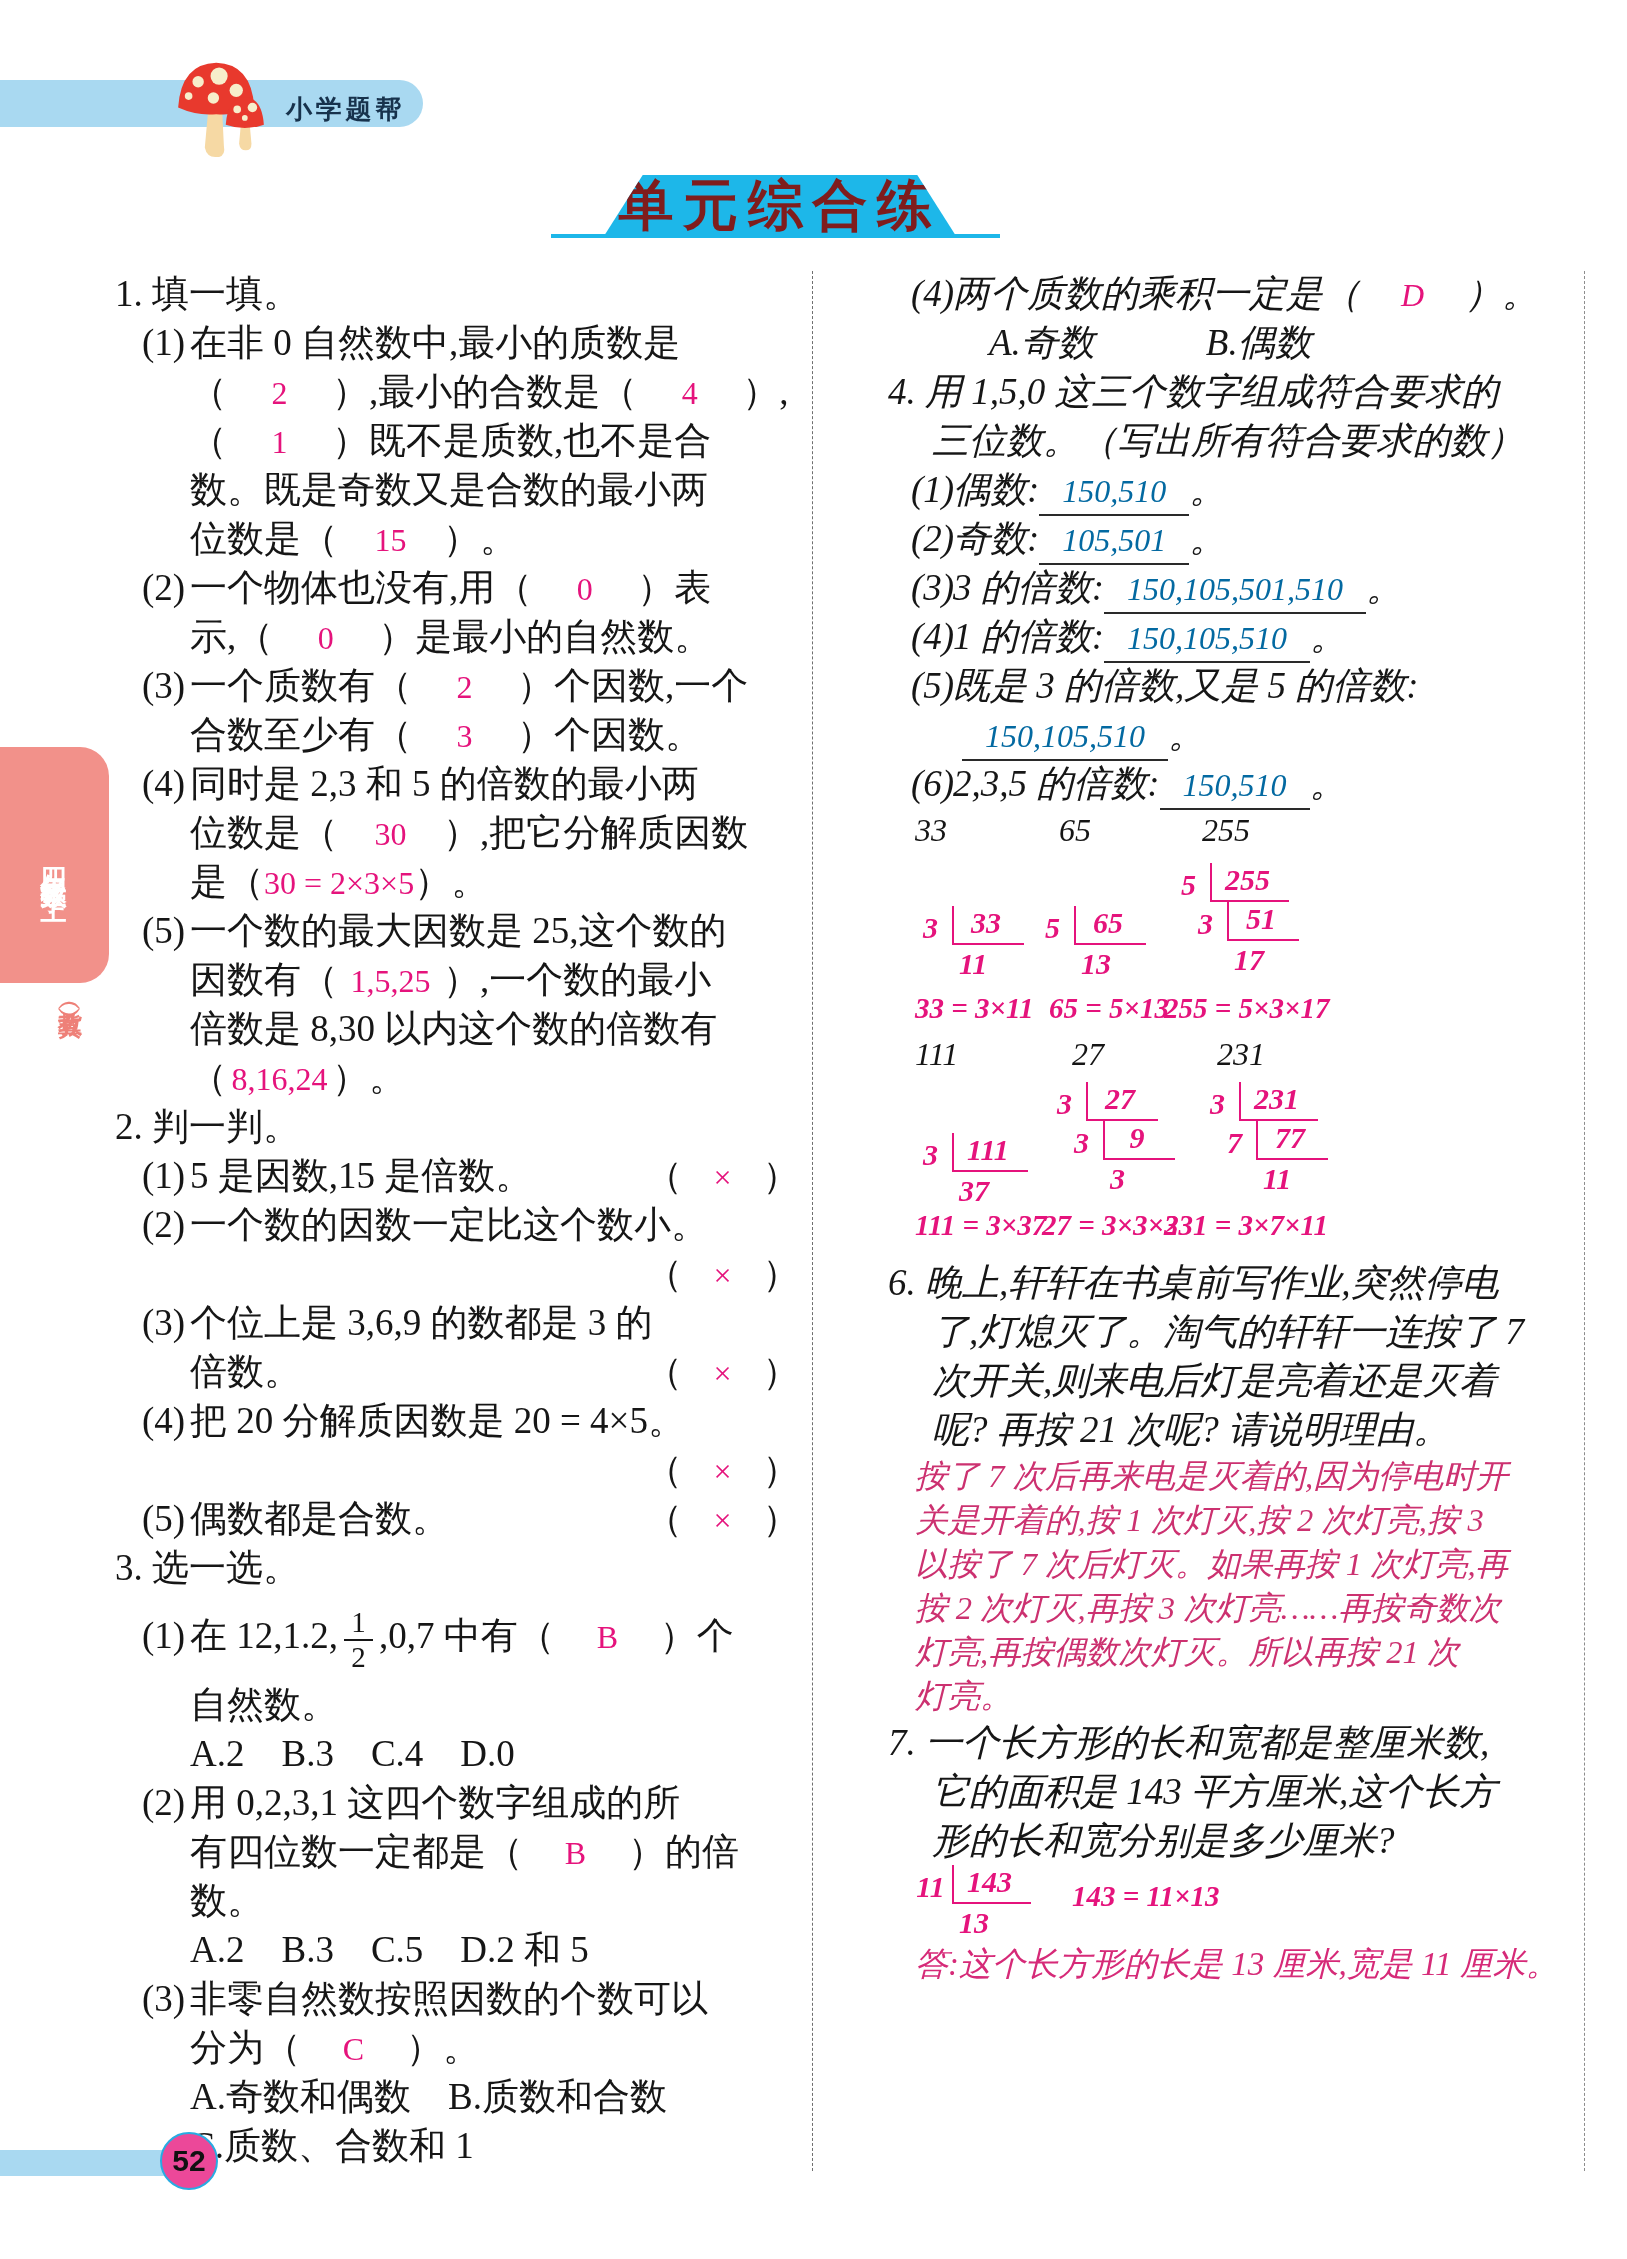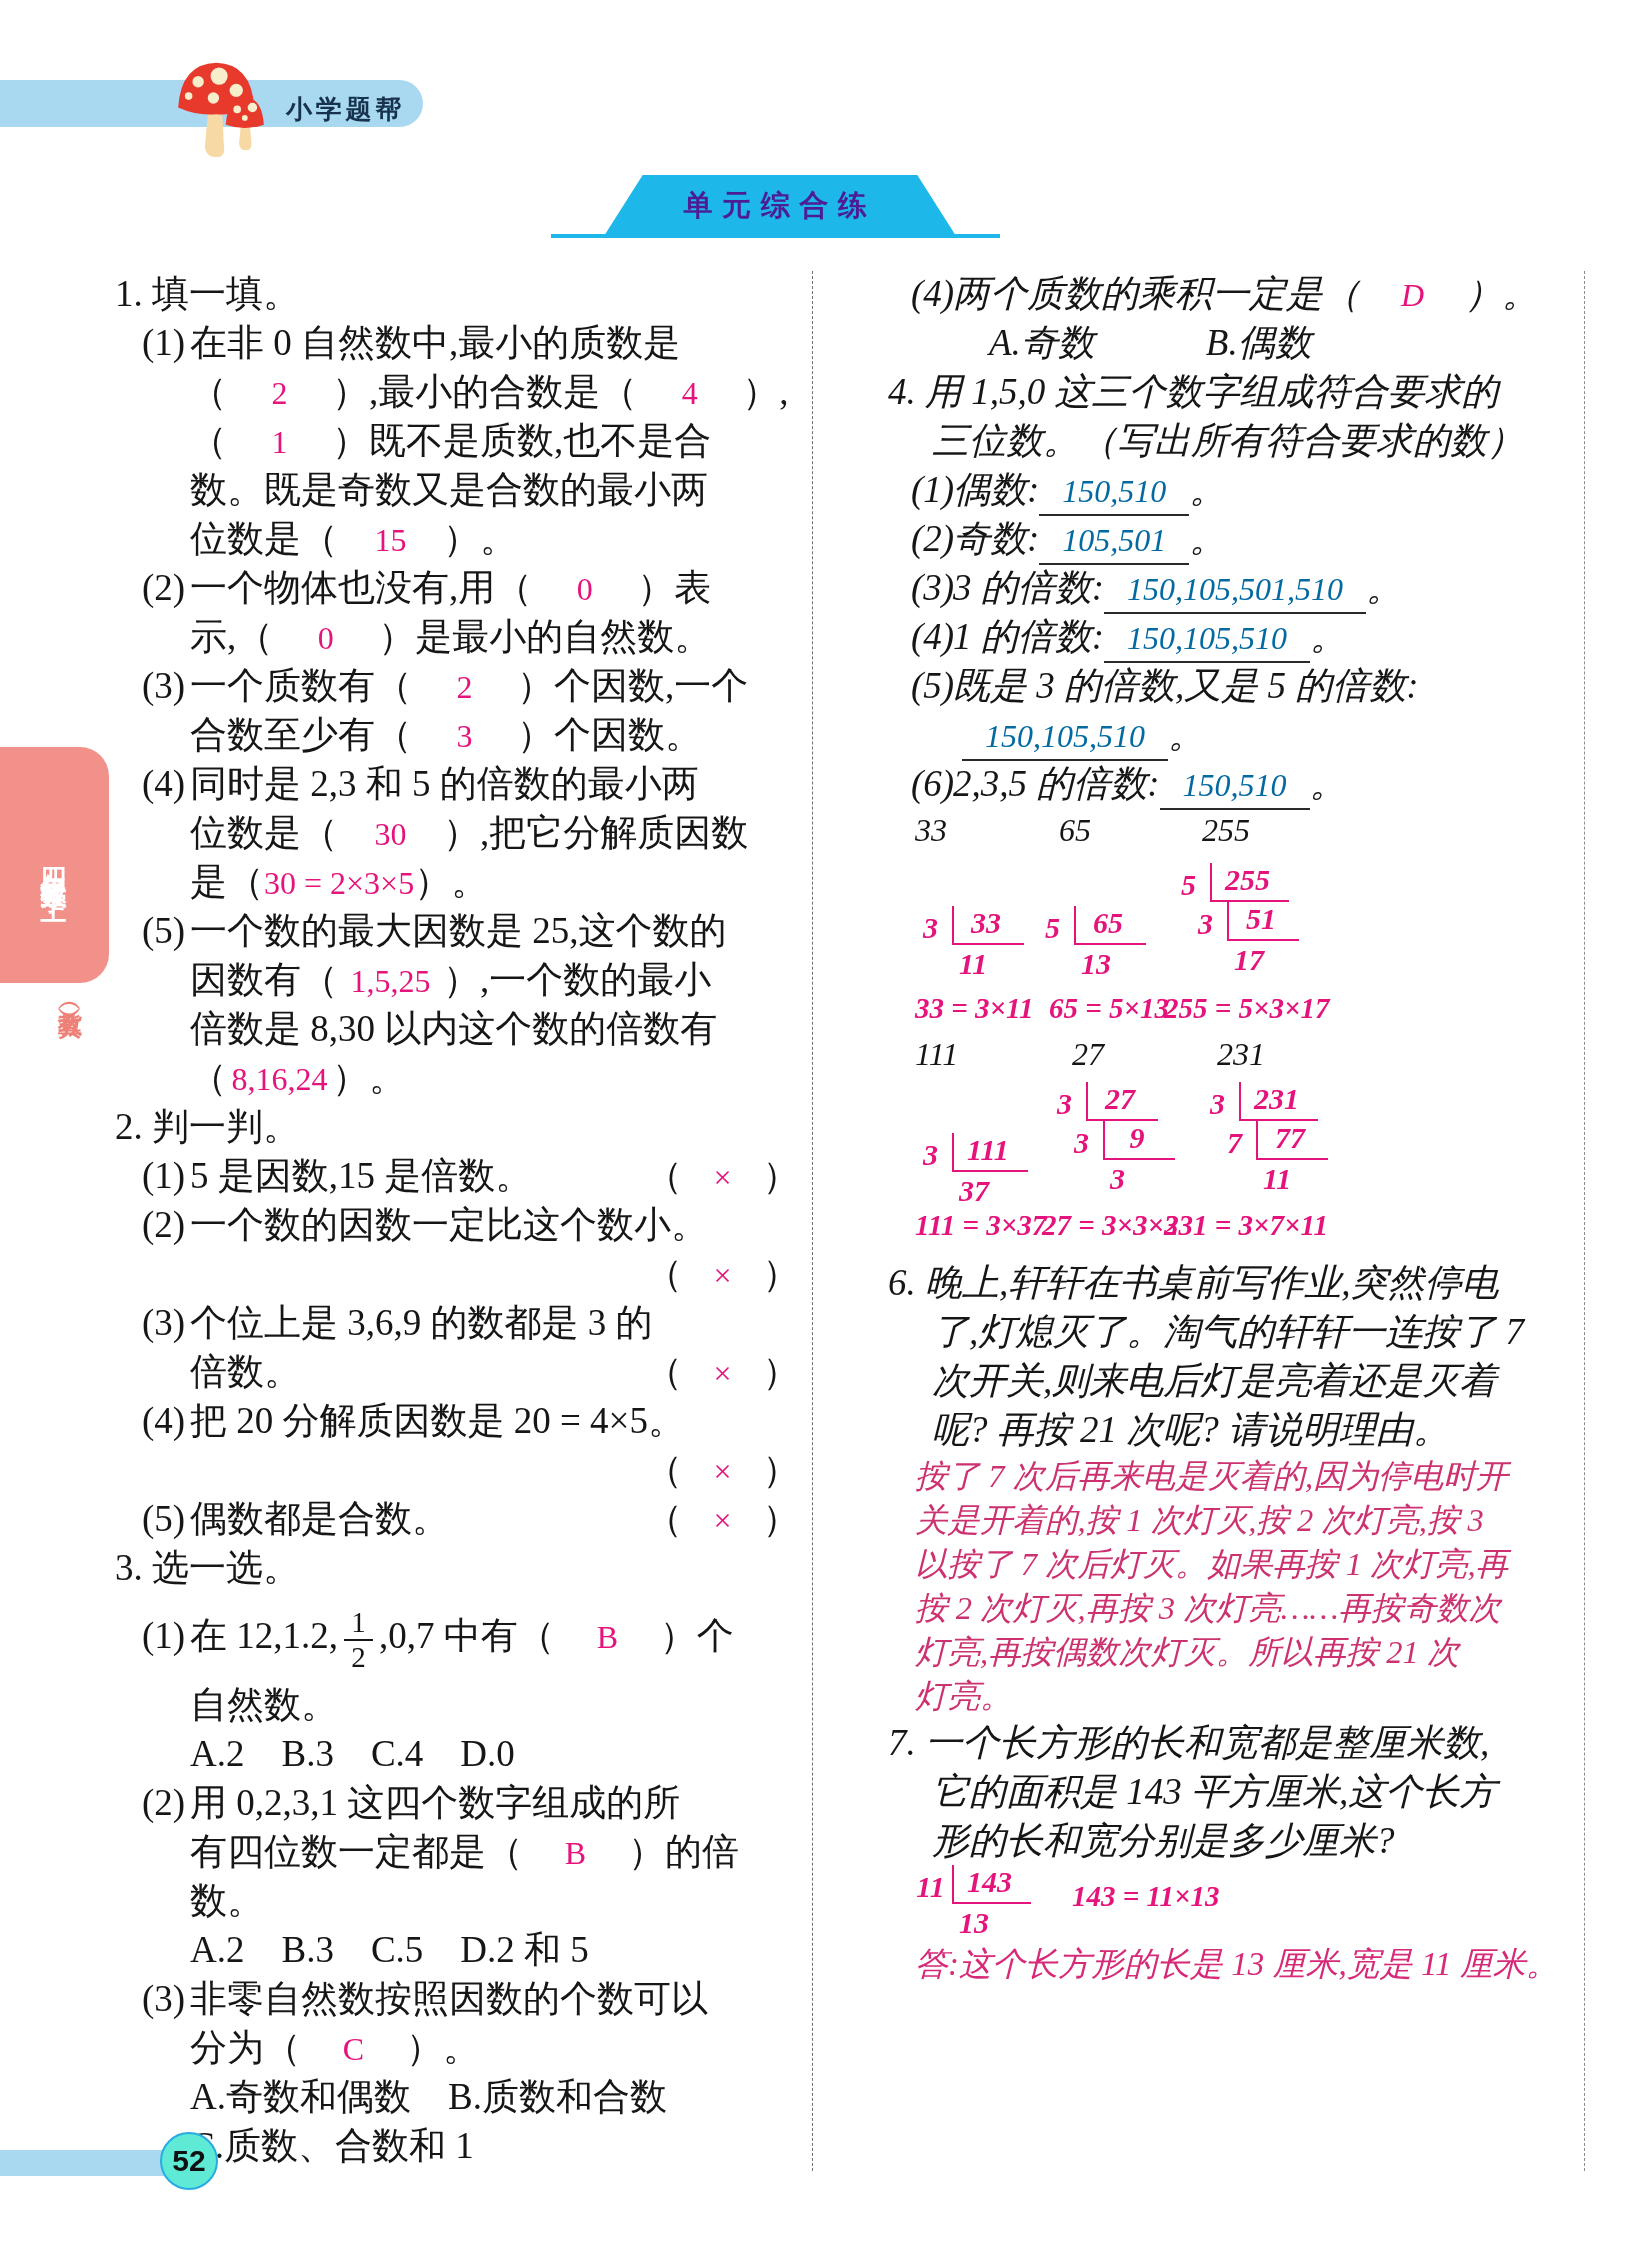--- a/index.html
+++ b/index.html
@@ -8,37 +8,37 @@
 
   
   .pill { position:absolute; left:0; top:80px; width:423px; height:47px;
           background:#a9d9f1; border-radius:0 25px 25px 0; }
   .brand { position:absolute; left:286px; top:92px; font-family:"Liberation Sans","DejaVu Sans",sans-serif;
            font-weight:bold; font-size:26px; letter-spacing:3.8px; color:#17324c; }
   .mush { position:absolute; left:161px; top:50px; }
   .badge { position:absolute; left:604px; top:175px; width:352px; height:61px; background:#1db7e9;
            clip-path:polygon(11% 0, 89% 0, 100% 100%, 0 100%);
            display:flex; align-items:center; justify-content:center; }
-  .badge span { color:#4c1d95; font-family:Liberation Sans, sans-serif; font-weight:bold;
-                font-size:29px; letter-spacing:9.6px; }
+  .badge span { color:#7f1d1d; font-family:Liberation Sans, sans-serif; font-weight:bold;
+                font-size:55px; letter-spacing:9.6px; }
   .badge-line { position:absolute; left:551px; top:234px; width:449px; height:3.8px; background:#1db7e9; }
 
   
   .tab { position:absolute; left:0; top:747px; width:109px; height:236px; background:#f2918a;
          border-radius:0 29px 29px 0; display:flex; align-items:center; justify-content:center; }
   .tab span { writing-mode:vertical-rl; text-orientation:mixed; color:#fff; letter-spacing:4.8px;
               font-family:"Liberation Sans","DejaVu Sans",sans-serif; font-weight:bold; font-size:26px; }
   .edition { position:absolute; left:54px; top:994px; writing-mode:vertical-rl; text-orientation:mixed;
              color:#ee8078; font-family:"Liberation Sans","DejaVu Sans",sans-serif; font-weight:bold; font-size:24px; }
 
   
   .div-mid   { position:absolute; left:812px;  top:271px; height:1900px; border-left:1.9px dashed #6f6f6f; }
   .div-right { position:absolute; left:1584px; top:271px; height:1900px; border-left:1.9px dashed #8d8d8d; }
   .foot-bar { position:absolute; left:0; top:2150px; width:175px; height:26px; background:#a9d9f1; }
-  .foot-num { position:absolute; left:160px; top:2132px; width:54px; height:54px; background:#5eead4;
+  .foot-num { position:absolute; left:160px; top:2132px; width:54px; height:54px; background:#ec4899;
               border:2.9px solid #29abe2; border-radius:50%; display:flex; align-items:center; justify-content:center;
               font-family:"Liberation Sans","DejaVu Sans",sans-serif; font-weight:bold; font-size:30px; color:#111; }
 
   
   .col { position:absolute; top:269px; font-size:37px; }
   .col-l { left:115px; width:698px; }
   .col-r { left:886px; width:744px;font-style:italic; }
   .ln { position:relative; height:49px; line-height:49px; white-space:nowrap; }
   .tall { height:88px; line-height:88px; }
   .col-l .it { padding-left:75px; }

